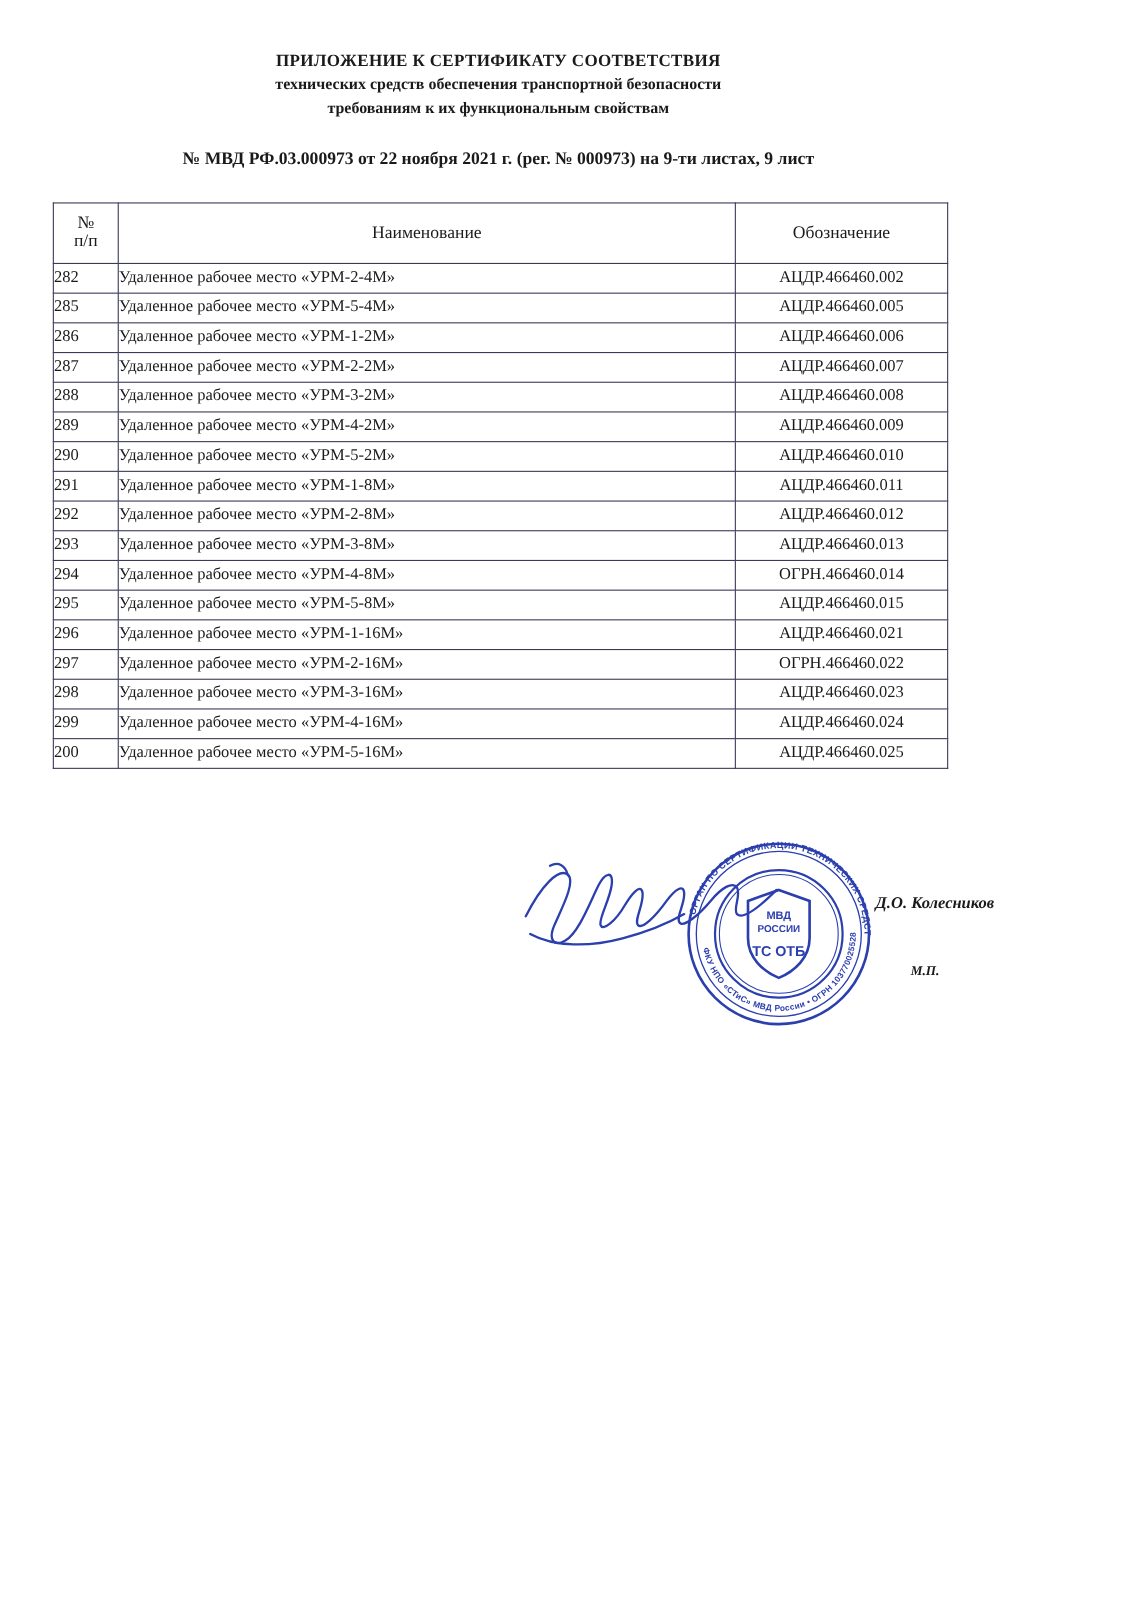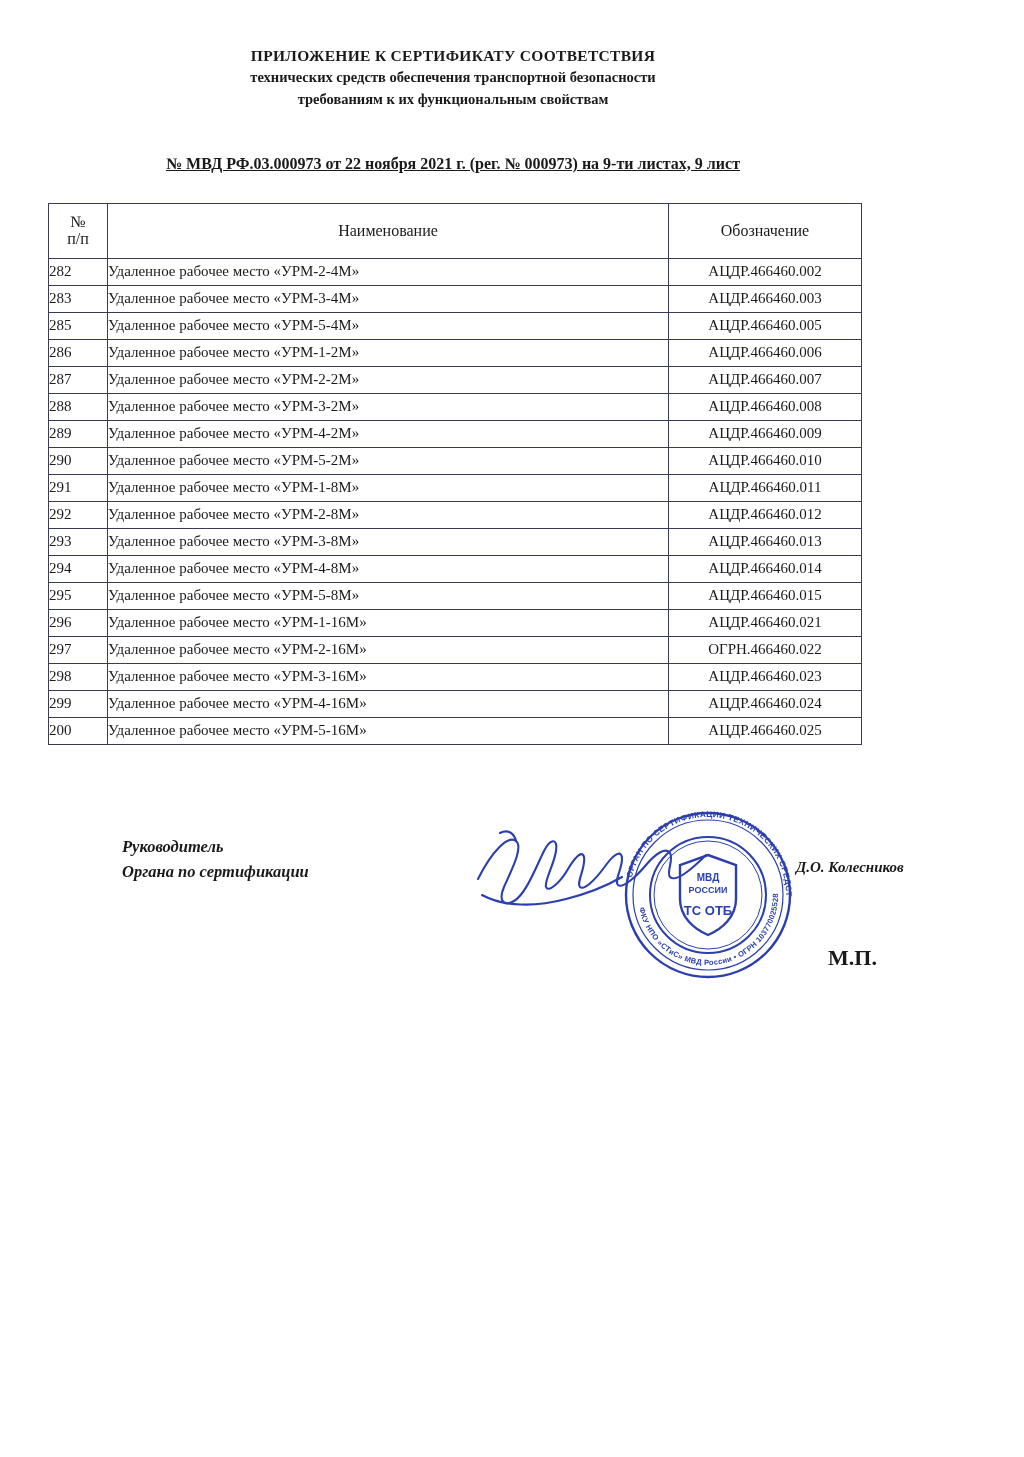--- a/index.html
+++ b/index.html
@@ -36,22 +36,21 @@
   .doc-header .line2,
   .doc-header .line3 {
     font-size: 14.5px;
     font-weight: bold;
     line-height: 1.5;
   }
   .doc-number {
     text-align: center;
     font-size: 16px;
     font-weight: bold;
-    margin-top: 44px;
-    text-decoration: underline;
+    margin-top: 25px;
   }
 
   
   .table-wrap {
     margin: 30px auto 0 auto;
     width: 810px;
   }
   table.cert-table {
     width: 100%;
     border-collapse: collapse;
@@ -117,22 +116,23 @@
     left: 796px;
     top: 42px;
     font-size: 15px;
     font-style: italic;
     font-weight: bold;
     white-space: nowrap;
   }
   .mp-label {
     position: absolute;
     left: 828px;
-    top: 128px;
-    font-size: 22px;
+    top: 104px;
+    font-size: 12px;
+    font-style: italic;
     font-weight: bold;
   }
 
   
   .signature-mark {
     position: absolute;
     left: 470px;
     top: 4px;
     width: 260px;
     height: 96px;
@@ -173,25 +173,20 @@
           <th class="col-desig">Обозначение</th>
         </tr>
       </thead>
       <tbody id="table-body">
           <tr>
             <td class="col-num">282</td>
             <td class="col-name">Удаленное рабочее место «УРМ-2-4М»</td>
             <td class="col-desig">АЦДР.466460.002</td>
           </tr>
           <tr>
-            <td class="col-num">283</td>
-            <td class="col-name">Удаленное рабочее место «УРМ-3-4М»</td>
-            <td class="col-desig">АЦДР.466460.003</td>
-          </tr>
-          <tr>
             <td class="col-num">285</td>
             <td class="col-name">Удаленное рабочее место «УРМ-5-4М»</td>
             <td class="col-desig">АЦДР.466460.005</td>
           </tr>
           <tr>
             <td class="col-num">286</td>
             <td class="col-name">Удаленное рабочее место «УРМ-1-2М»</td>
             <td class="col-desig">АЦДР.466460.006</td>
           </tr>
           <tr>
@@ -225,21 +220,21 @@
             <td class="col-desig">АЦДР.466460.012</td>
           </tr>
           <tr>
             <td class="col-num">293</td>
             <td class="col-name">Удаленное рабочее место «УРМ-3-8М»</td>
             <td class="col-desig">АЦДР.466460.013</td>
           </tr>
           <tr>
             <td class="col-num">294</td>
             <td class="col-name">Удаленное рабочее место «УРМ-4-8М»</td>
-            <td class="col-desig">АЦДР.466460.014</td>
+            <td class="col-desig">ОГРН.466460.014</td>
           </tr>
           <tr>
             <td class="col-num">295</td>
             <td class="col-name">Удаленное рабочее место «УРМ-5-8М»</td>
             <td class="col-desig">АЦДР.466460.015</td>
           </tr>
           <tr>
             <td class="col-num">296</td>
             <td class="col-name">Удаленное рабочее место «УРМ-1-16М»</td>
             <td class="col-desig">АЦДР.466460.021</td>
@@ -262,24 +257,20 @@
           <tr>
             <td class="col-num">200</td>
             <td class="col-name">Удаленное рабочее место «УРМ-5-16М»</td>
             <td class="col-desig">АЦДР.466460.025</td>
           </tr>
         </tbody>
     </table>
   </div>
 
   <div class="sign-block">
-    <div class="sign-left">
-      <div>Руководитель</div>
-      <div>Органа по сертификации</div>
-    </div>
 
     <svg class="signature-mark" viewBox="0 0 260 96">
       <g fill="none" stroke="#2b3fae" stroke-width="2.1" stroke-linecap="round">
         <path d="M8,58 C22,30 38,14 46,20 C54,26 40,52 34,66 C28,80 34,86 44,80 C56,73 66,46 74,30 C80,18 88,16 86,30 C84,44 74,60 76,66 C78,72 90,62 98,48 C104,38 112,28 114,36 C116,46 106,62 110,66 C114,70 126,58 136,44 C144,33 152,28 152,38 C152,48 144,60 148,64 C152,68 166,56 176,44 C186,32 196,26 200,32 C204,38 196,52 200,56 C206,62 222,48 236,34"></path>
         <path d="M12,74 C34,86 66,86 96,78 C120,72 138,64 152,56"></path>
         <path d="M46,20 C44,12 38,8 30,12"></path>
       </g>
     </svg>
 
     <svg class="stamp" viewBox="0 0 200 200">

